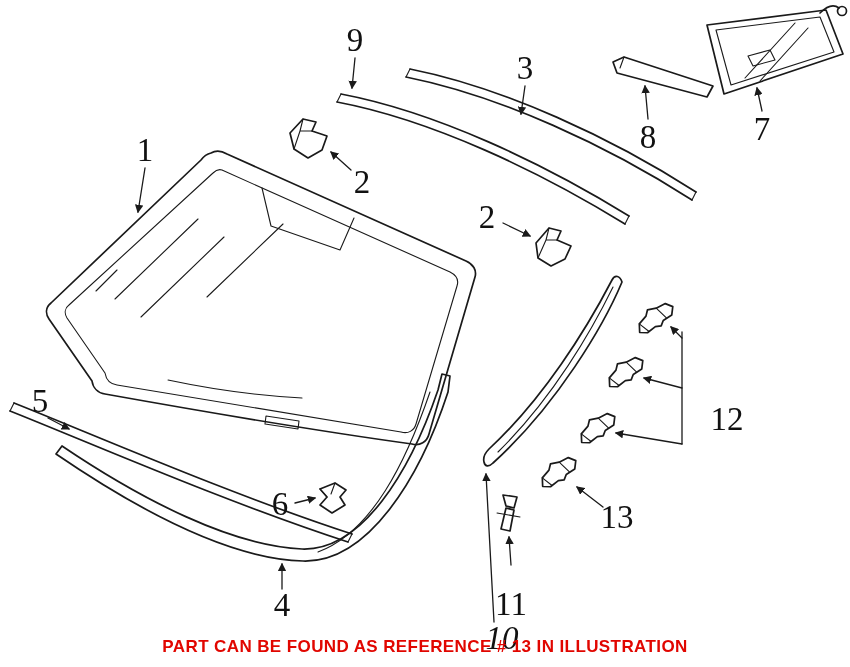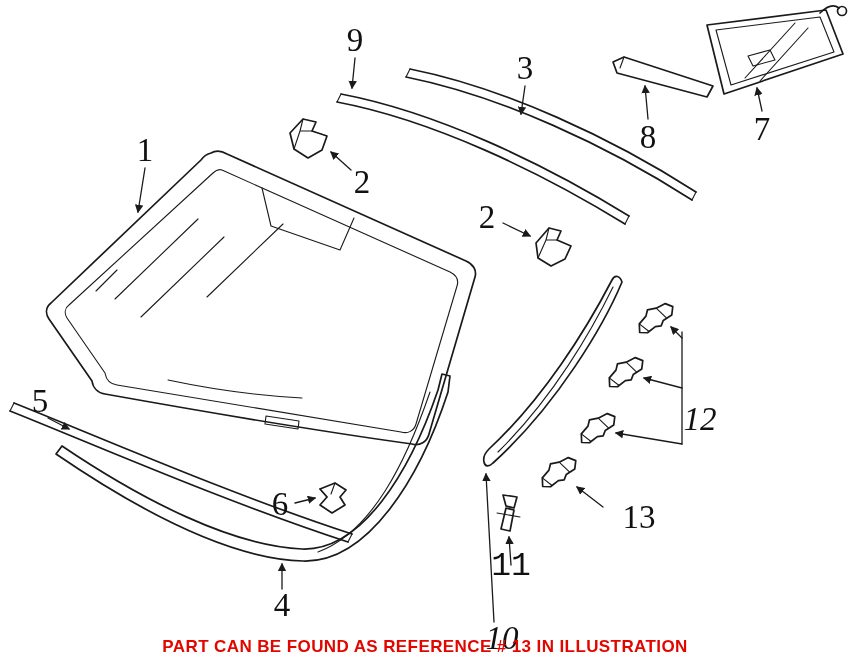--- a/index.html
+++ b/index.html
@@ -144,20 +144,20 @@
       <div class="part-label" style="left: 362px; top: 182px;">2</div>
       <div class="part-label" style="left: 487px; top: 217px;">2</div>
       <div class="part-label" style="left: 525px; top: 68px;">3</div>
       <div class="part-label" style="left: 282px; top: 605px;">4</div>
       <div class="part-label" style="left: 40px; top: 401px;">5</div>
       <div class="part-label" style="left: 280px; top: 504px;">6</div>
       <div class="part-label" style="left: 762px; top: 129px;">7</div>
       <div class="part-label" style="left: 648px; top: 137px;">8</div>
       <div class="part-label" style="left: 355px; top: 40px;">9</div>
       <div class="part-label" style="left: 502px; top: 638px; font-style: italic;">10</div>
-      <div class="part-label" style="left: 511px; top: 566px; font-family: Liberation Mono, monospace;">11</div>
-      <div class="part-label" style="left: 700px; top: 419px; font-style: italic;">12</div>
-      <div class="part-label" style="left: 617px; top: 517px; margin-left: 22px;">13</div>
+      <div class="part-label" style="left: 511px; top: 604px;">11</div>
+      <div class="part-label" style="left: 727px; top: 419px;">12</div>
+      <div class="part-label" style="left: 617px; top: 517px;">13</div>
     </div>
 
   <div class="footer-note" style="color: rgb(225, 6, 0);">PART CAN BE FOUND AS REFERENCE # 13 IN ILLUSTRATION</div>
 
 </div>
 
 </body></html>

